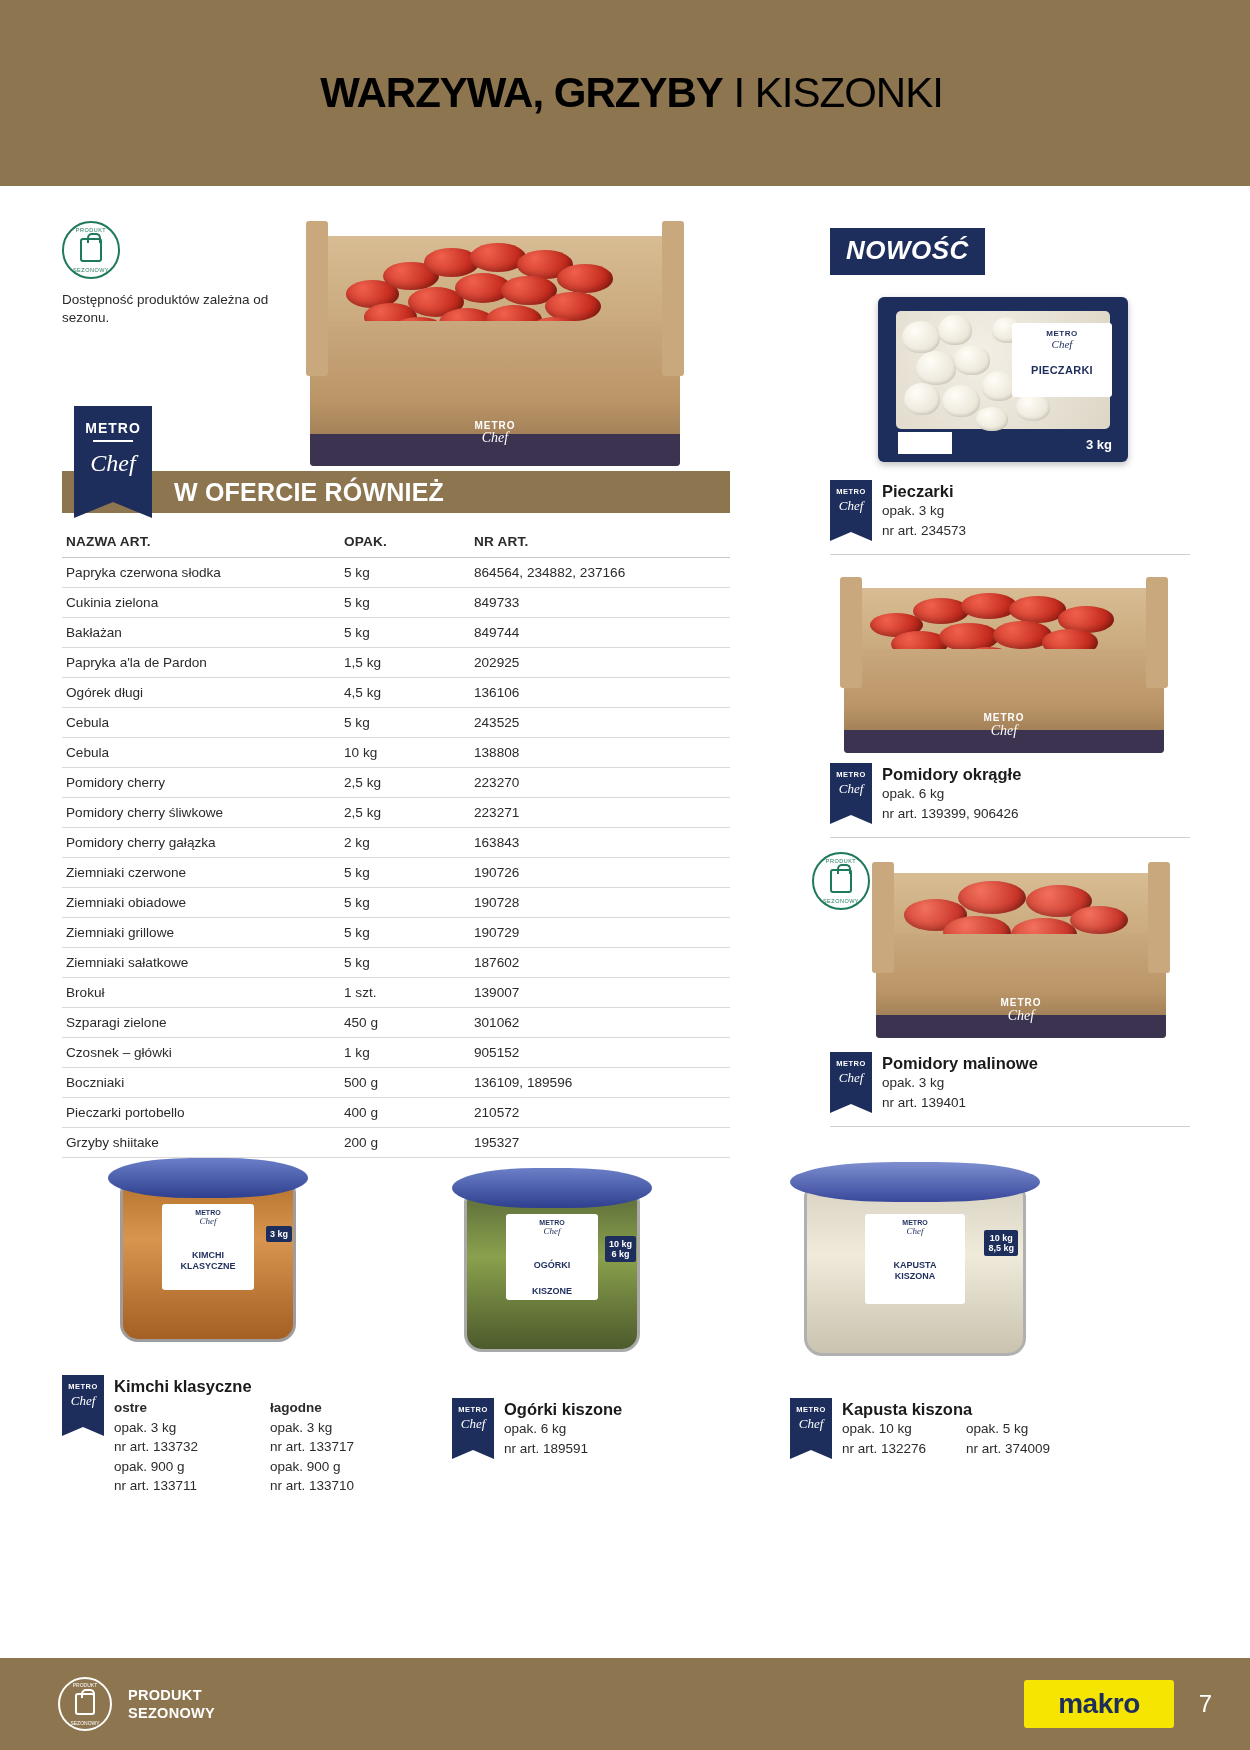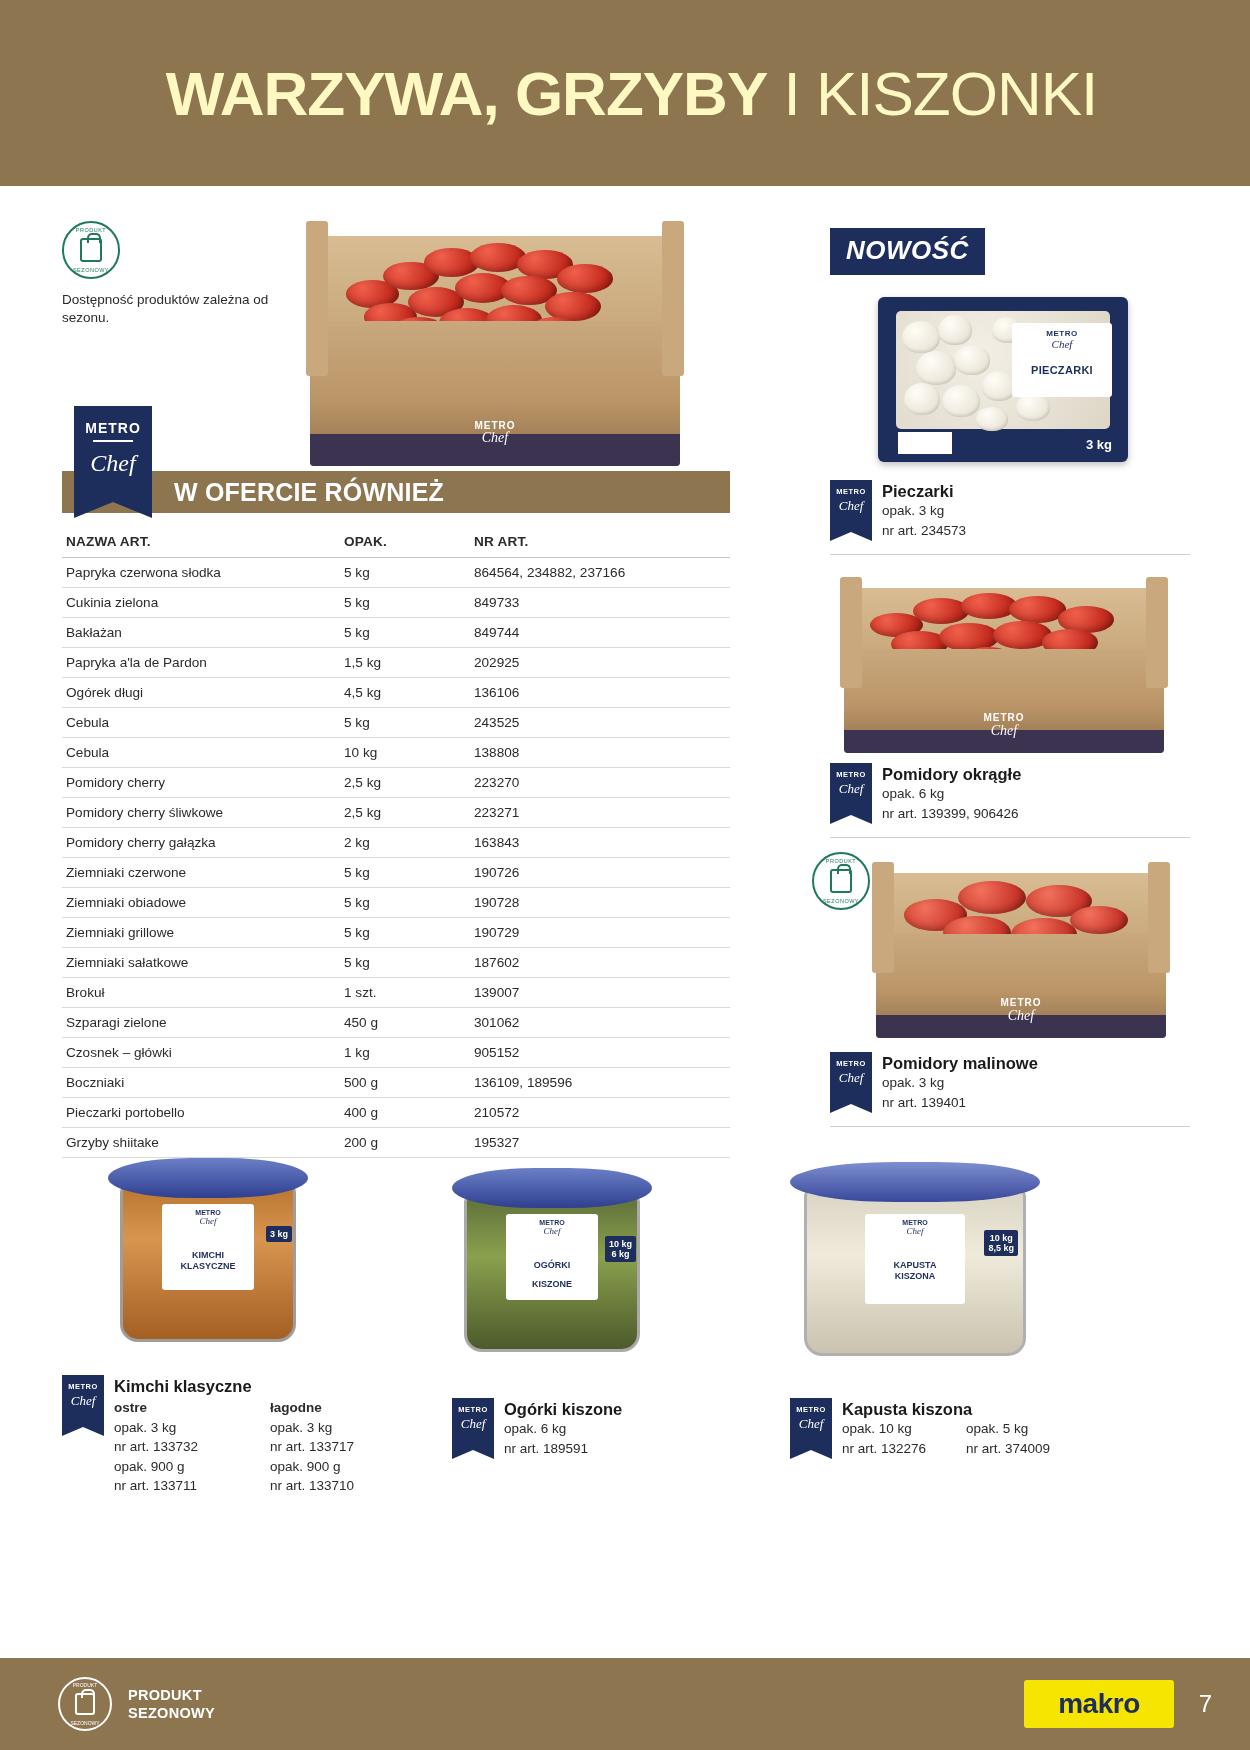--- a/index.html
+++ b/index.html
@@ -13,21 +13,21 @@
     overflow:hidden;
   }
 
   
   .page-header{
     position:absolute; left:0; top:0; width:1250px; height:186px;
     background:#8d7550;
     display:flex; align-items:center; justify-content:center;
   }
   .header-title{
-    font-size:62px; letter-spacing:-1px; color:#fef9c3;
+    font-size:42px; letter-spacing:-1px; color:#000000;
     font-family:"Liberation Sans", sans-serif;
     white-space:nowrap;
     margin-left:13px;
   }
   .header-title .bold{ font-weight:bold; font-stretch:condensed; }
   .header-title .light{ font-weight:300; }
   .corner-dot{
     position:absolute; right:30px; top:28px; width:9px; height:9px;
     background:#8d7550;
   }
@@ -483,21 +483,21 @@
 </div>
 
 <div style="position:absolute;left:452px;top:1158px;">
   <div class="bucket">
     <div class="body" style="background:linear-gradient(180deg,#5f6f3a,#8aa04d 40%,#4d5a2c 100%);border:3px solid #a9a9a9;"></div>
     <div class="lid"></div>
     <div class="label">
       <div class="m">METRO</div>
       <div class="c">Chef</div>
       <div class="nm">OGÓRKI</div>
-      <div class="nm" style="margin-top:9px">KISZONE</div>
+      <div class="nm" style="margin-top:16px">KISZONE</div>
     </div>
     <div class="kgtag">
       <div>10 kg</div>
       <div>6 kg</div>
     </div>
   </div>
 </div>
 <div style="position:absolute;left:452px;top:1398px;width:300px;">
   <div class="prod-info">
     <div class="ribbon-small">

